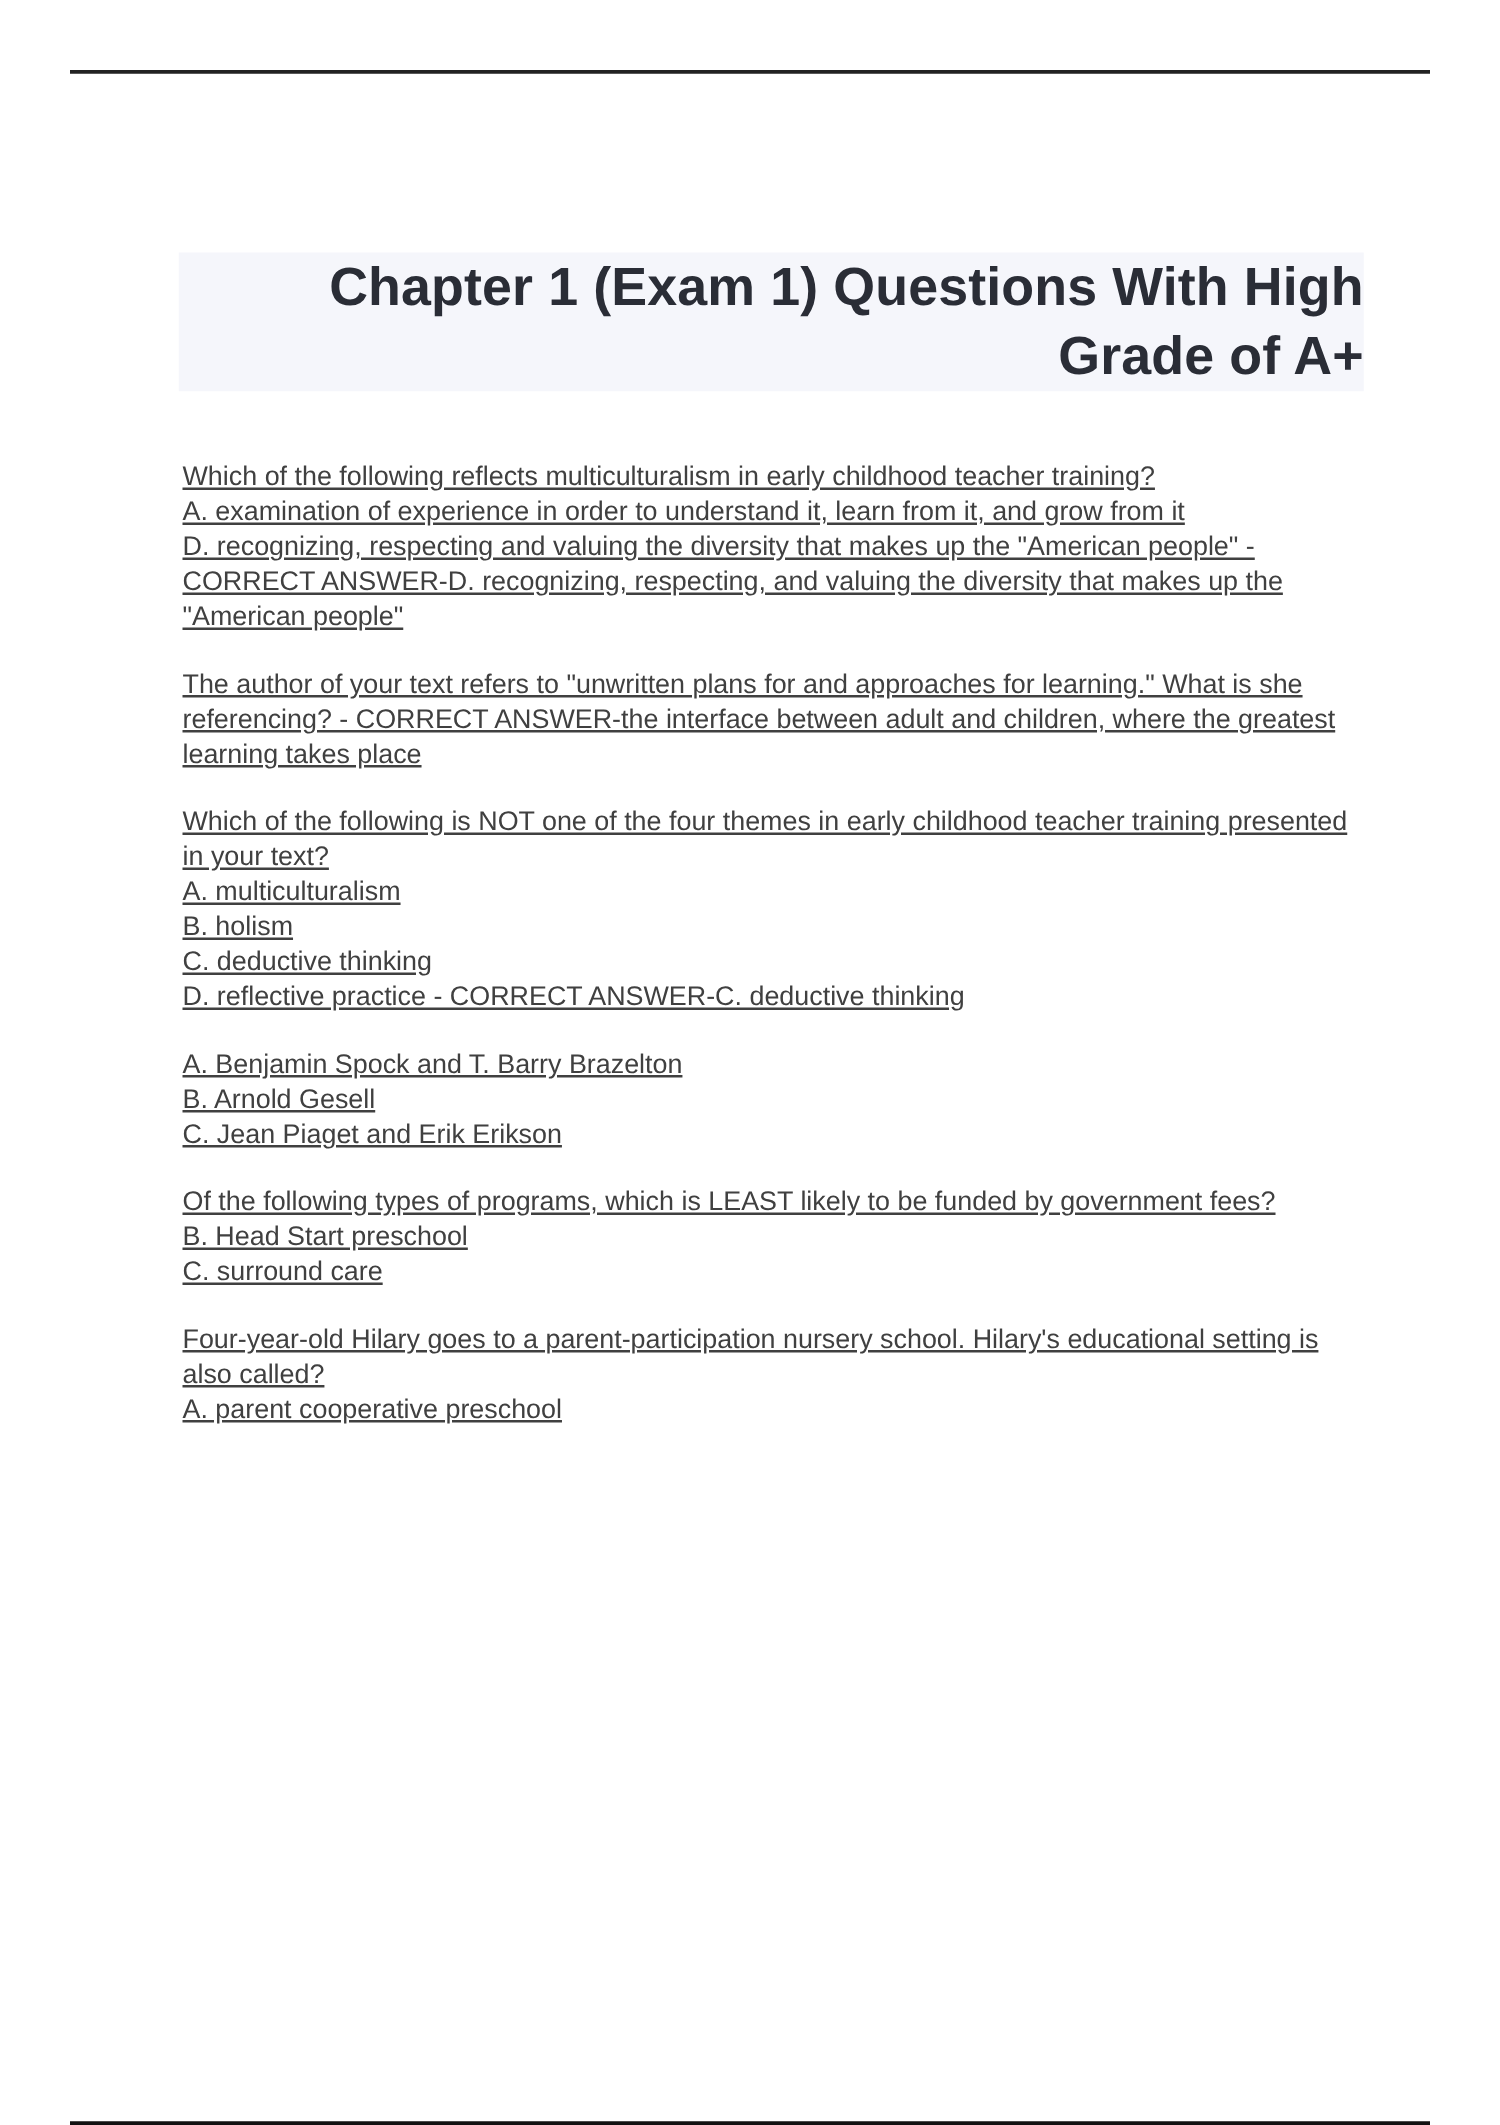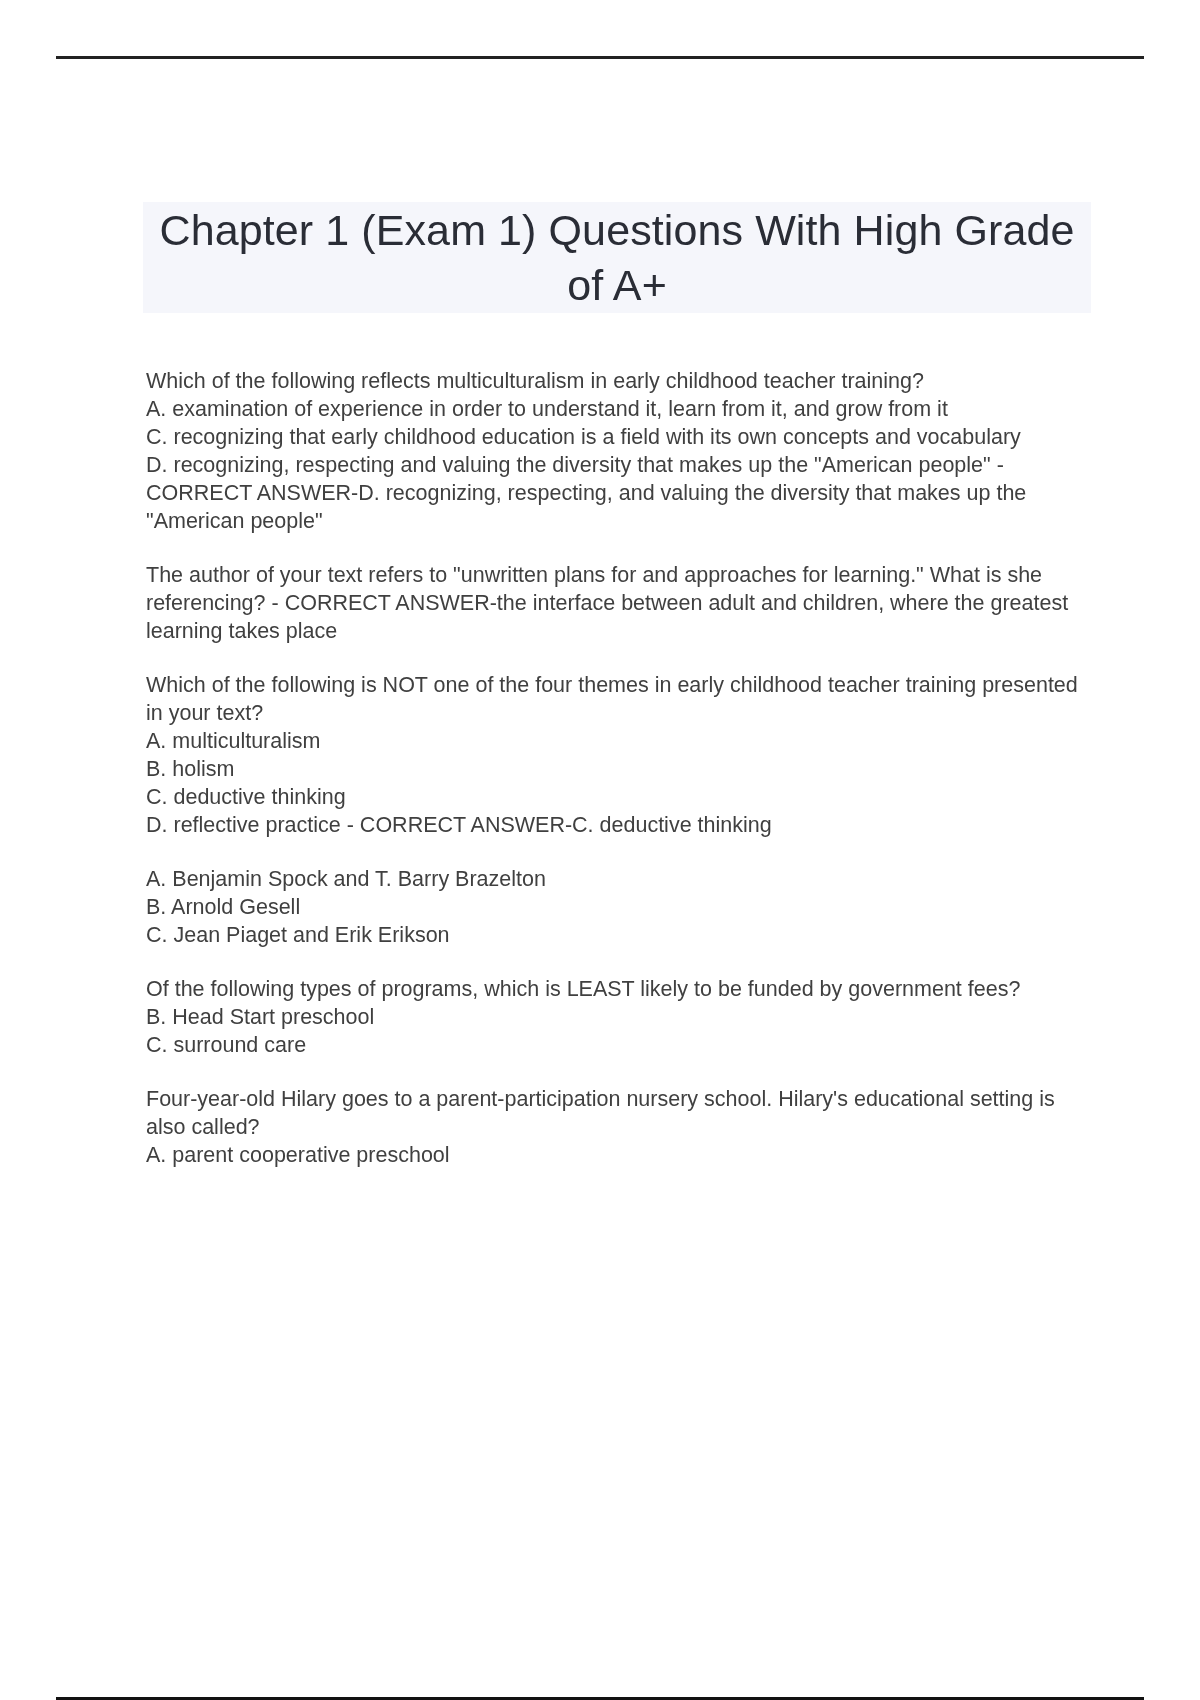--- a/index.html
+++ b/index.html
@@ -32,57 +32,57 @@
       width: 948px;
       height: 111px;
       background: #f5f6fb;
       display: flex;
       align-items: center;
       justify-content: center;
     }
     .title {
       margin: 0;
       font-size: 43px;
-      font-weight: normal;
+      font-weight: bold;
       line-height: 55px;
-      text-align: center;
+      text-align: right;
       color: #2a2d36;
       letter-spacing: 0.1px;
     }
 
     .content {
       position: absolute;
       left: 146px;
       top: 367px;
       width: 950px;
       font-size: 21.5px;
       line-height: 28px;
       color: #404040;
     }
     .qa {
       margin: 0 0 26px 0;
     }
     .qa p {
       margin: 0;
+      text-decoration: underline;
     }
   </style>
 </head>
 <body>
 
 <div class="rule top"></div>
 
 <div class="title-box">
   <h1 class="title">Chapter 1 (Exam 1) Questions With High Grade of A+</h1>
 </div>
 
 <div class="content">
   <div class="qa">
     <p>Which of the following reflects multiculturalism in early childhood teacher training?</p>
     <p>A. examination of experience in order to understand it, learn from it, and grow from it</p>
-    <p>C. recognizing that early childhood education is a field with its own concepts and vocabulary</p>
     <p>D. recognizing, respecting and valuing the diversity that makes up the "American people" - CORRECT ANSWER-D. recognizing, respecting, and valuing the diversity that makes up the "American people"</p>
   </div>
 
   <div class="qa">
     <p>The author of your text refers to "unwritten plans for and approaches for learning." What is she referencing? - CORRECT ANSWER-the interface between adult and children, where the greatest learning takes place</p>
   </div>
 
   <div class="qa">
     <p>Which of the following is NOT one of the four themes in early childhood teacher training presented in your text?</p>
     <p>A. multiculturalism</p>

